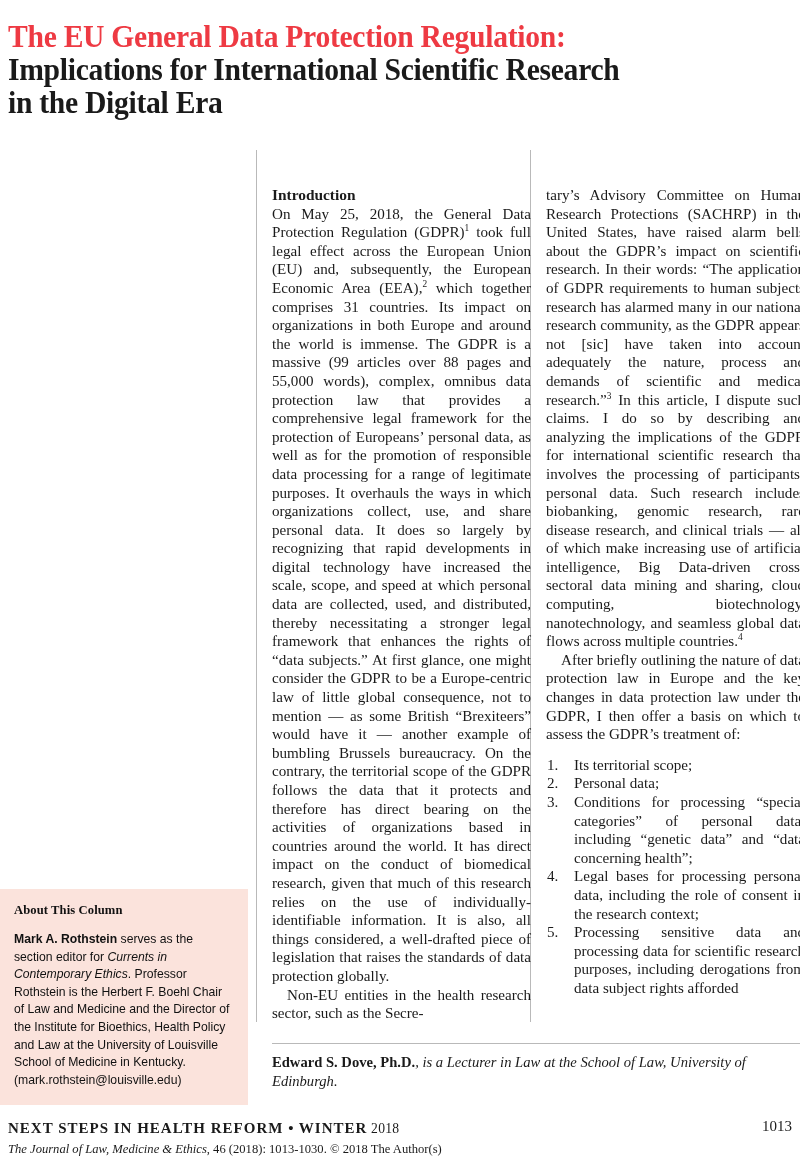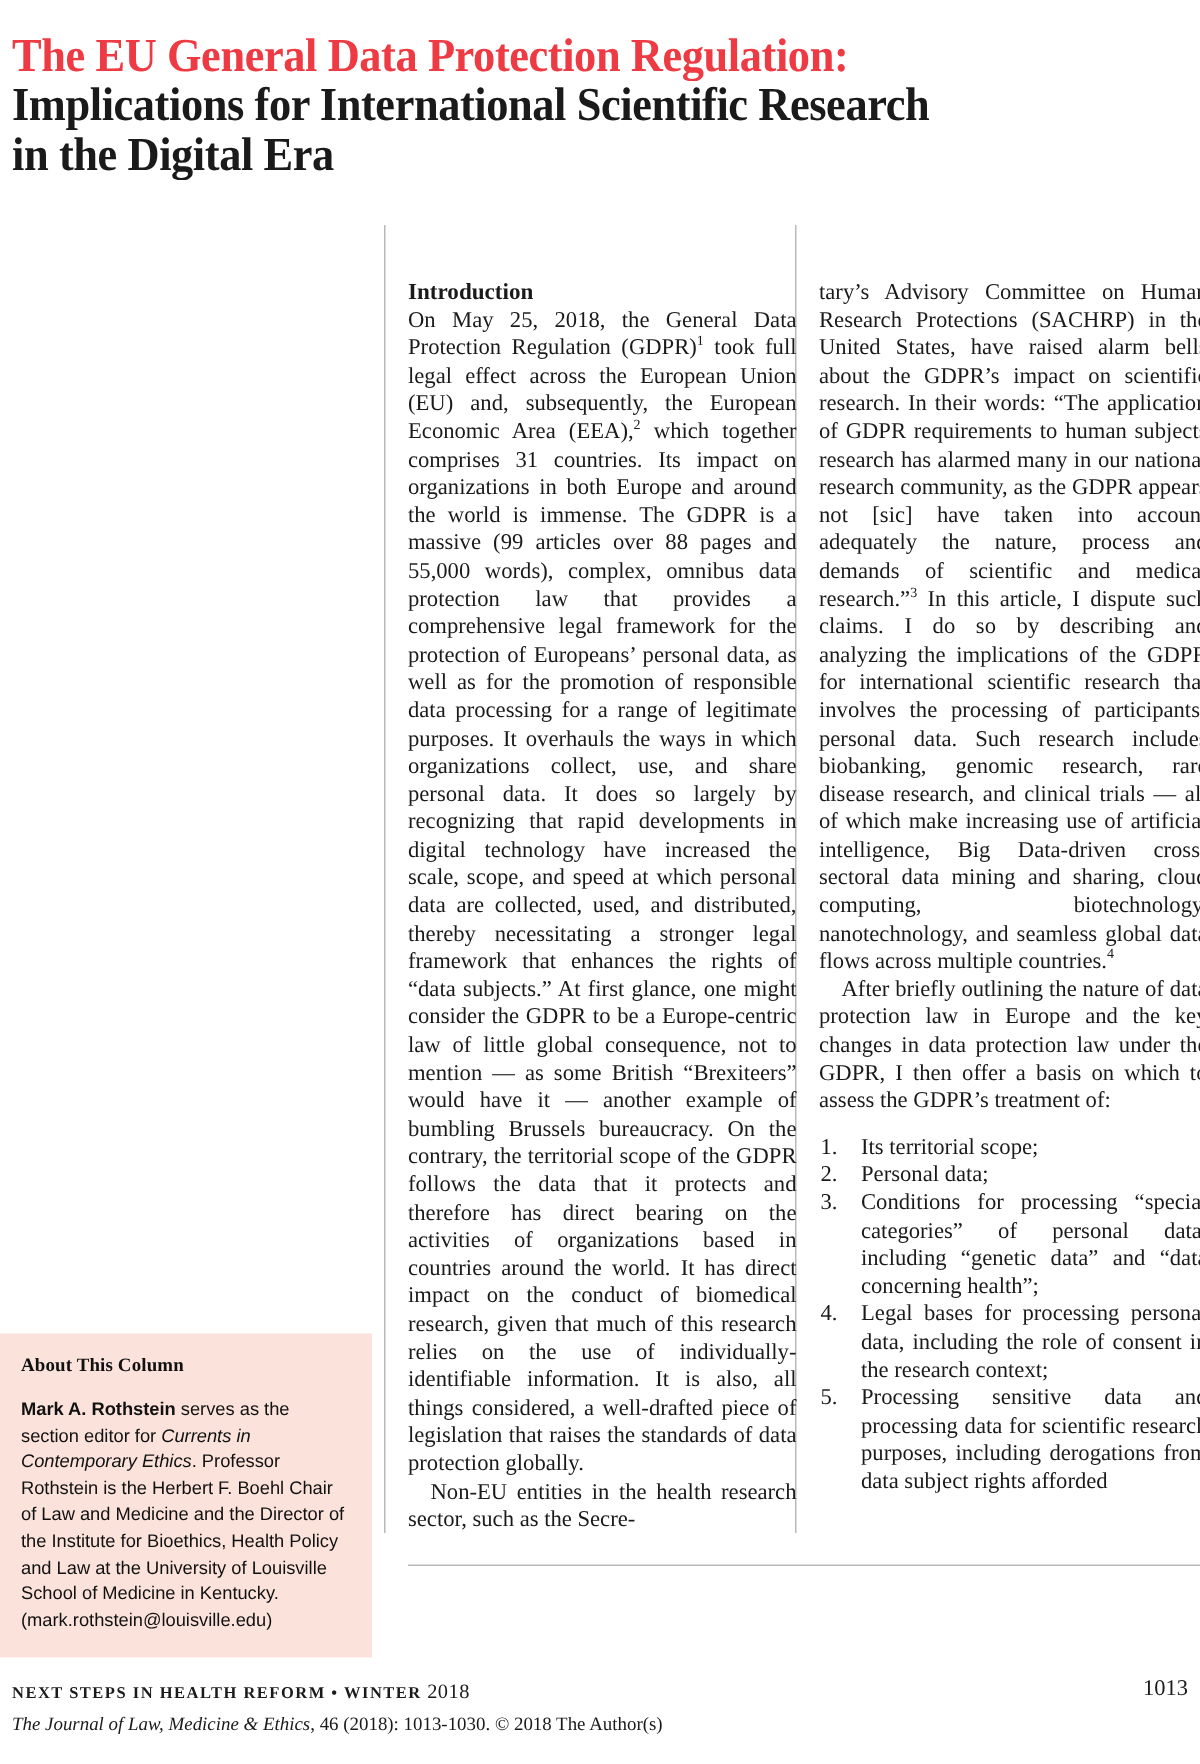--- a/index.html
+++ b/index.html
@@ -190,21 +190,21 @@
   .footer-running {
     position: absolute;
     left: 8px;
     top: 1120px;
     font-family: "Liberation Serif", serif;
     font-size: 13.2px;
     letter-spacing: 0.35px;
     color: #1a1a1a;
   }
   .footer-running .smallcaps {
-    font-size: 11px;
+    font-size: 15px;
     letter-spacing: 1.0px;
     font-weight: bold;
   }
   .footer-running .year {
     font-size: 13.6px;
     letter-spacing: 0.3px;
     text-align: right;
   }
   .page-number {
     position: absolute;
@@ -266,19 +266,20 @@
     <ol class="numlist">
       <li><span class="num">1.</span><span>Its territorial scope;</span></li>
       <li><span class="num">2.</span><span>Personal data;</span></li>
       <li><span class="num">3.</span><span>Conditions for processing “special categories” of personal data, including “genetic data” and “data concerning health”;</span></li>
       <li><span class="num">4.</span><span>Legal bases for processing personal data, including the role of consent in the research context;</span></li>
       <li><span class="num">5.</span><span>Processing sensitive data and processing data for scientific research purposes, including derogations from data subject rights afforded</span></li>
     </ol>
   </div>
 
   <div class="bio-rule"></div>
+  <div class="bio"><b>Edward S. Dove, Ph.D.</b><i>, is a Lecturer in Law at the School of Law, University of Edinburgh.</i></div>
 
   <div class="footer-running"><span class="smallcaps">NEXT STEPS IN HEALTH REFORM • WINTER</span> <span class="year">2018</span></div>
   <div class="page-number">1013</div>
   <div class="footer-cite"><i>The Journal of Law, Medicine &amp; Ethics</i><span>, 46 (2018): 1013-1030. © 2018 The Author(s)</span></div>
   <div class="footer-doi">DOI: 10.1177/1073110518822003</div>
 
 </div>
 
 </body></html>

